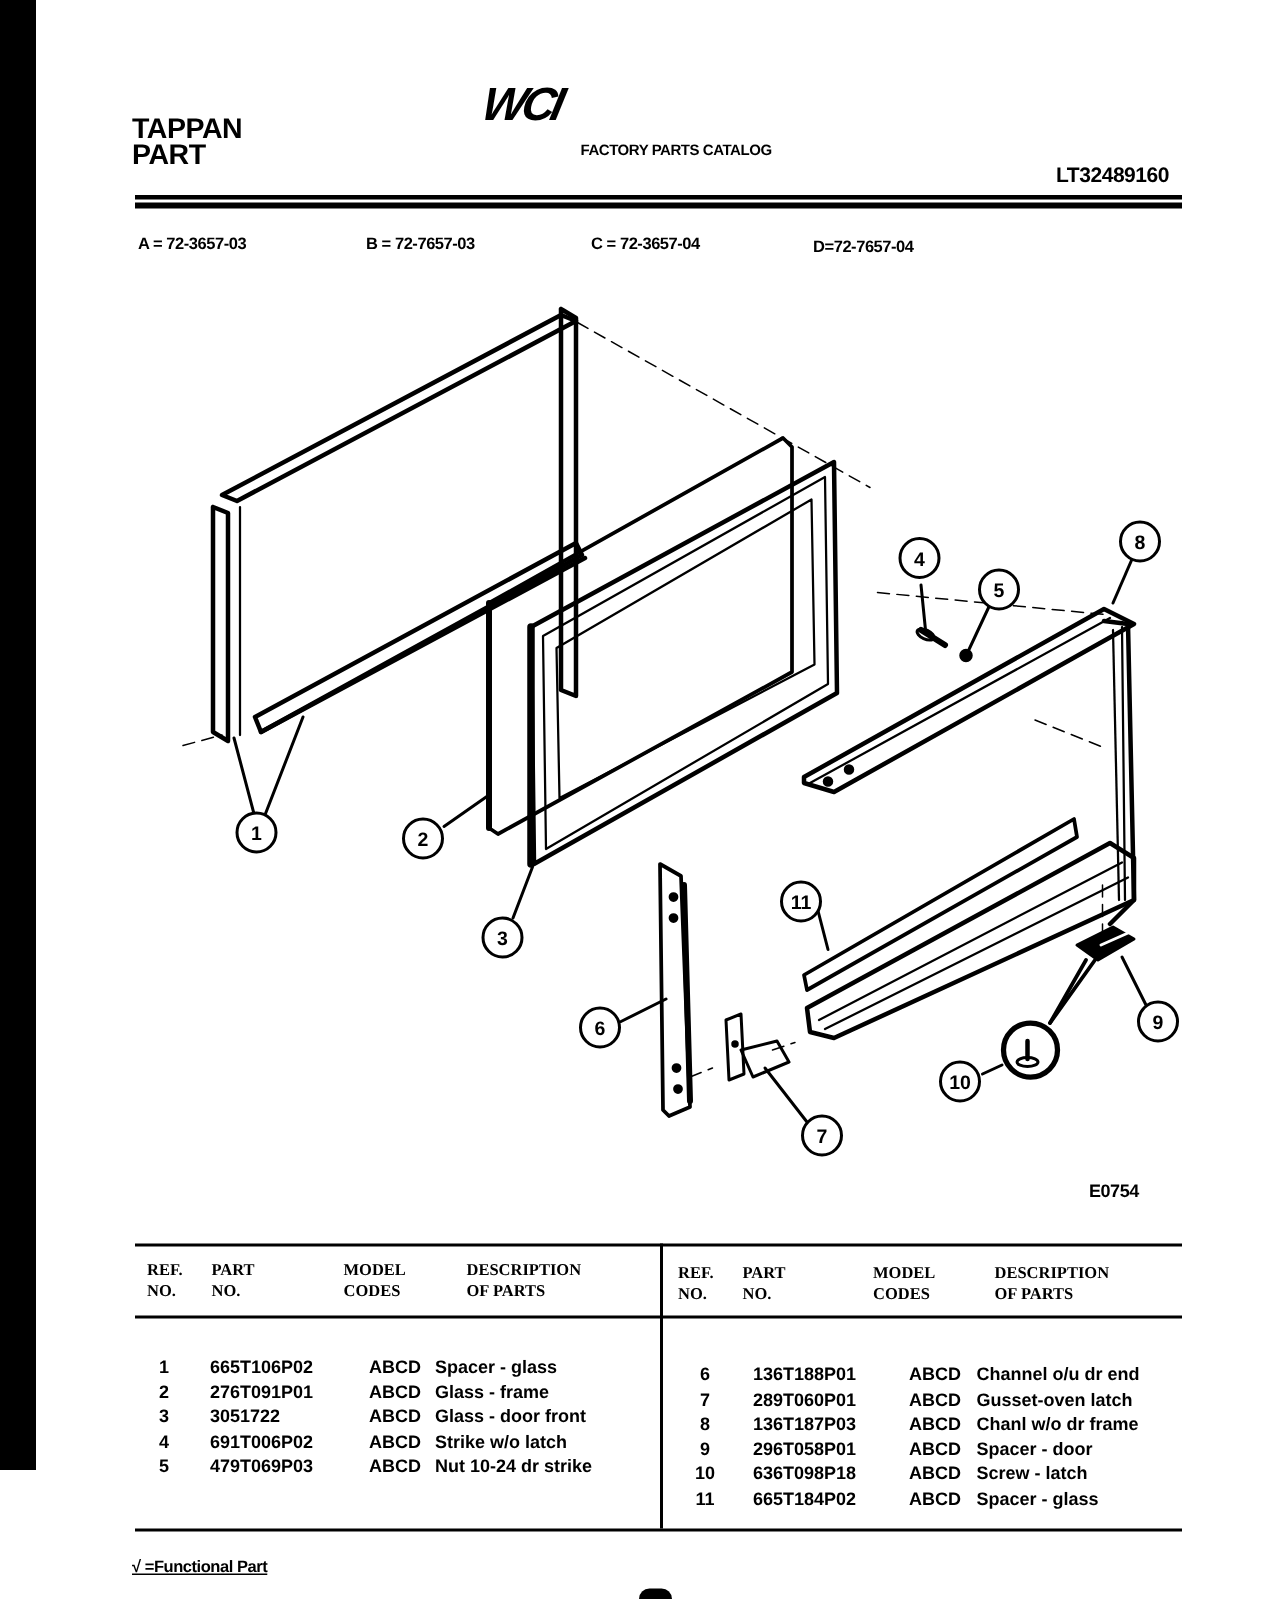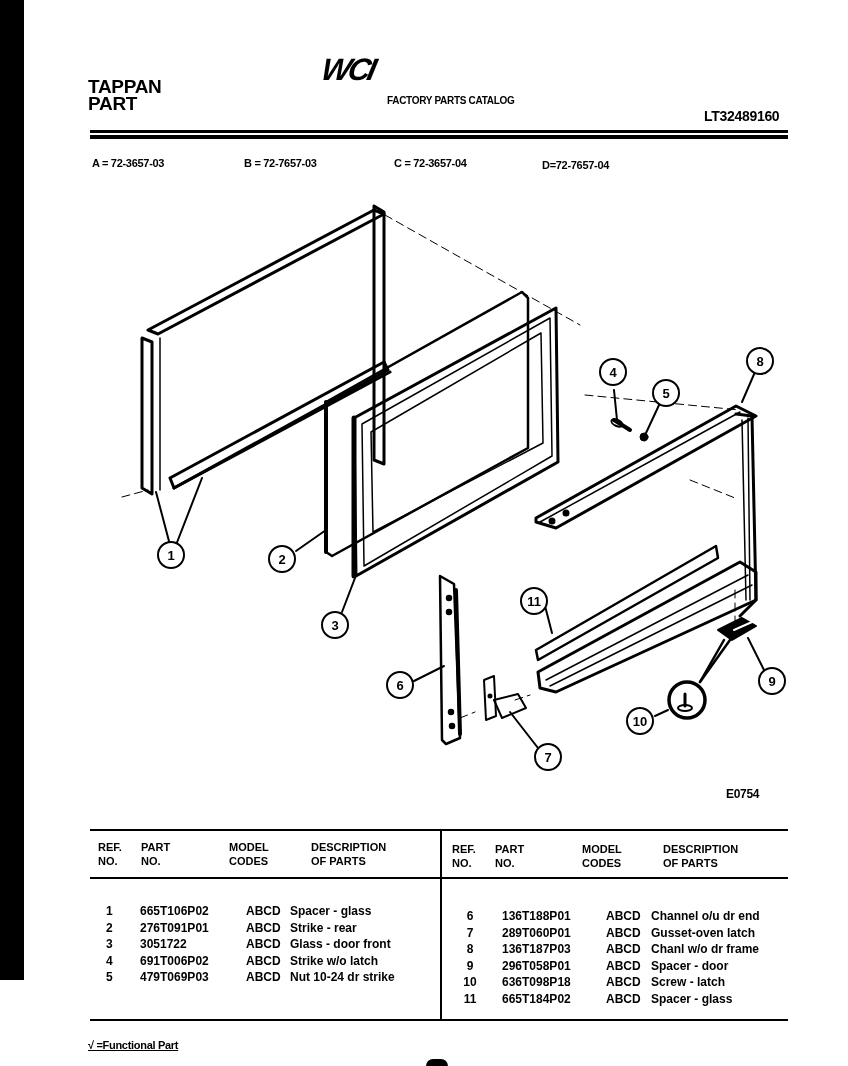--- a/index.html
+++ b/index.html
@@ -13,21 +13,21 @@
   .doc-id { left: 704px; top: 69px; font-size: 14px; margin-top: 39px; }
   .rule1 { left: 90px; top: 130px; width: 698px; height: 3px; background:#000; }
   .rule2 { left: 90px; top: 135px; width: 698px; height: 4px; background:#000; }
   .model { top: 157px; font-size: 11px; }
   .diagram { position: absolute; left: 0; top: 0; width: 848px; height: 830px; }
   .diag-code { left: 726px; top: 787px; font-size: 12px; }
   .table-rule-top { left: 90px; top: 829px; width: 698px; height: 2px; background:#000; }
   .table-rule-head { left: 90px; top: 877px; width: 698px; height: 2px; background:#000; }
   .table-rule-bottom { left: 90px; top: 1019px; width: 698px; height: 2px; background:#000; }
   .table-divider { left: 440px; top: 829px; width: 2px; height: 190px; background:#000; }
-  .th { font-size: 11px; line-height: 14px; font-weight: 900; }
+  .th { font-size: 11px; line-height: 14px; font-weight: 900; font-family: Liberation Serif, serif; }
   .td { font-size: 12px; line-height: 16.5px; font-weight: 900; white-space: nowrap; }
   .footnote { left: 88px; top: 1039px; font-size: 11px; text-decoration: underline; }
   .page-frag { left: 426px; top: 1059px; width: 22px; height: 7px; background:#000; border-radius: 8px 8px 0 0; }
 </style>
 </head>
 <body>
 
 <div class="scan-edge"></div>
 
 <div class="abs hdr-left bold">
@@ -230,21 +230,21 @@
 </div>
 <div class="abs td" style="left:246px;top:903px">
   <div>ABCD</div>
   <div>ABCD</div>
   <div>ABCD</div>
   <div>ABCD</div>
   <div>ABCD</div>
 </div>
 <div class="abs td" style="left:290px;top:903px">
   <div>Spacer - glass</div>
-  <div>Strike - rear</div>
+  <div>Glass - frame</div>
   <div>Glass - door front</div>
   <div>Strike w/o latch</div>
   <div>Nut 10-24 dr strike</div>
 </div>
 
 <div class="abs td" style="left:462px;top:908px;text-align:center;width:16px">
   <div>6</div>
   <div>7</div>
   <div>8</div>
   <div>9</div>

